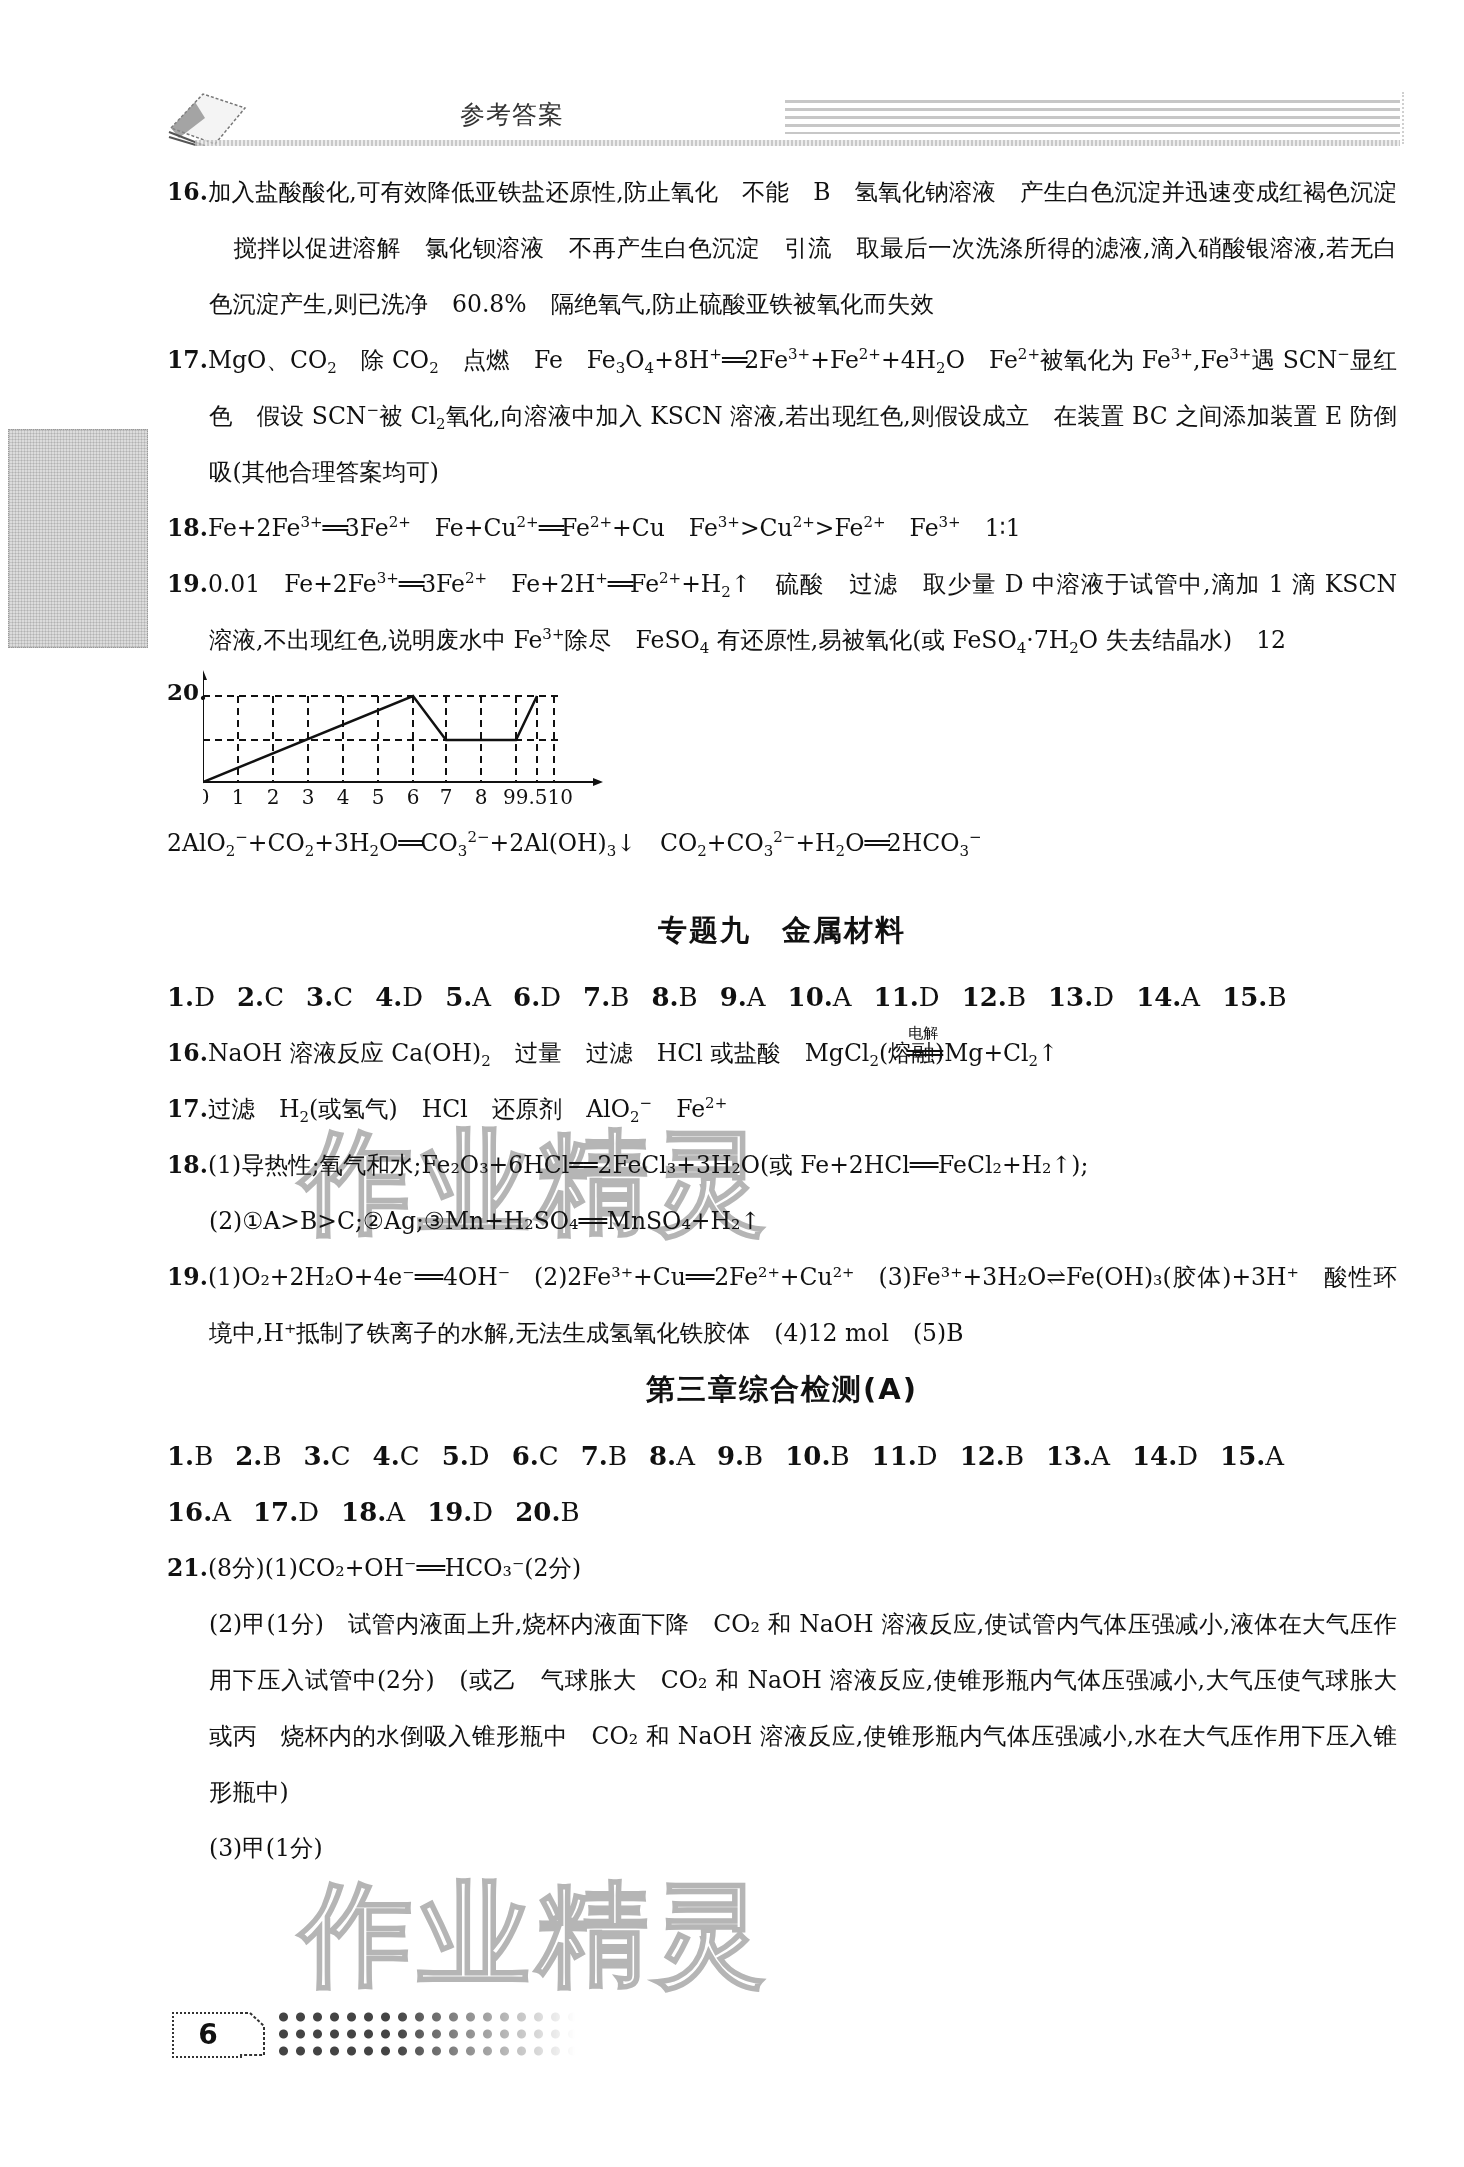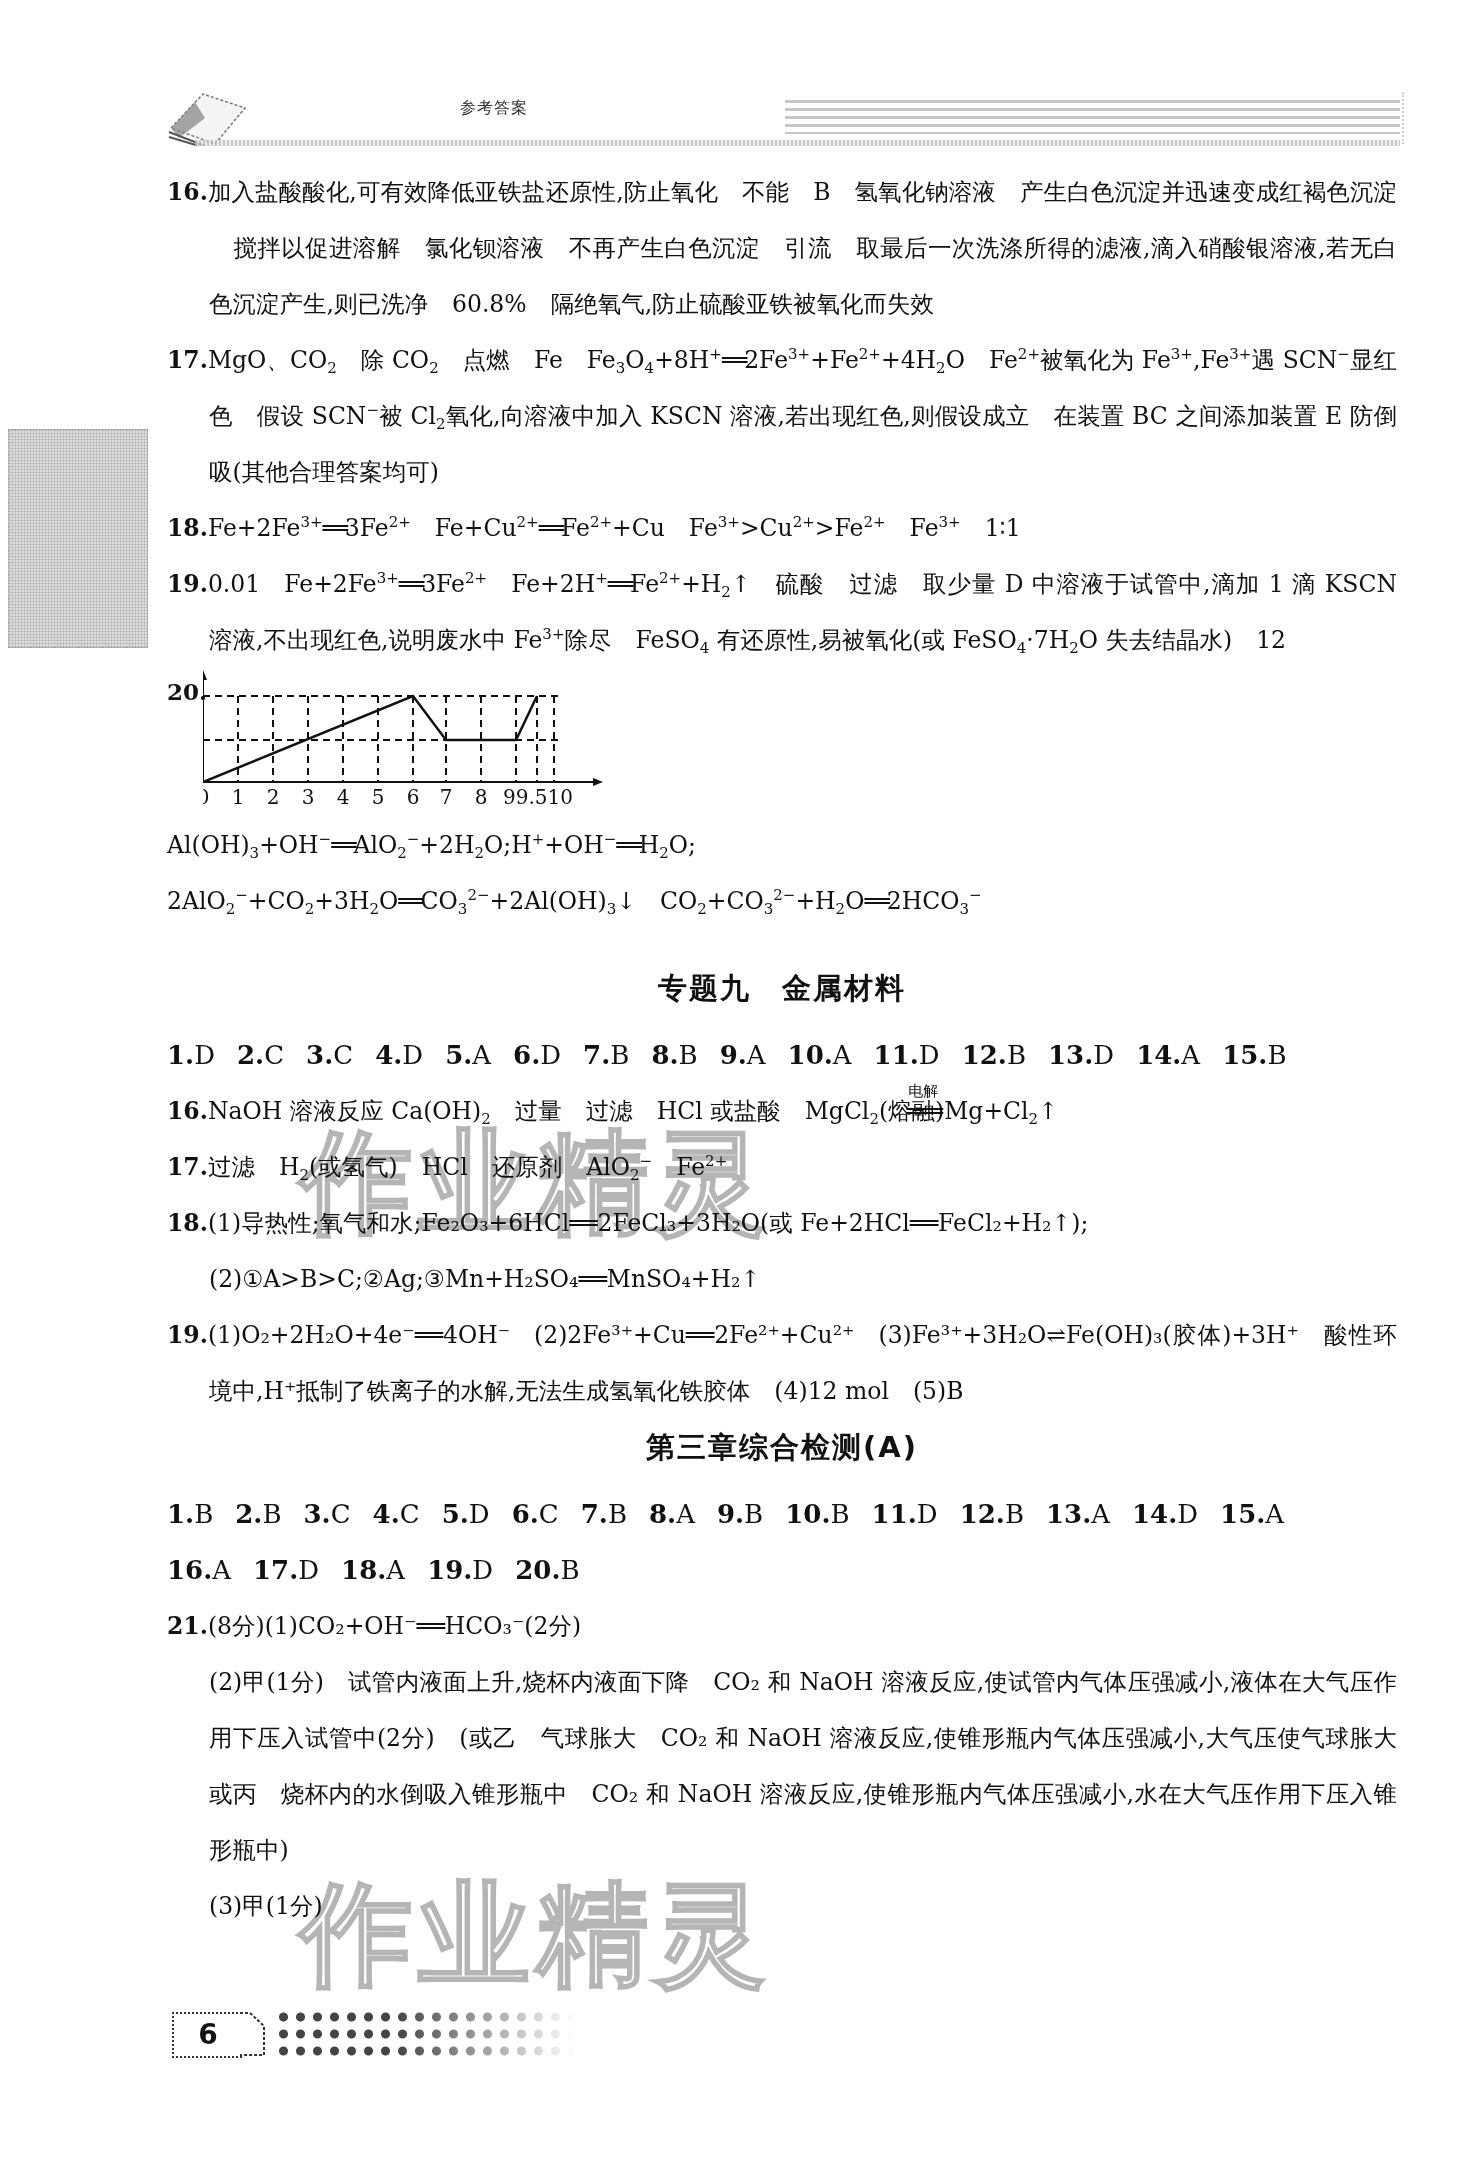--- a/index.html
+++ b/index.html
@@ -6,21 +6,21 @@
   body {
     width:1464px; height:2167px; position:relative; overflow:hidden;
     font-family:"DejaVu Serif","Liberation Serif",serif; color:#111;
   }
   .header { position:absolute; left:165px; top:88px; width:1235px; height:60px; }
   .header .book {
     position:absolute; left:0; top:0; width:90px; height:58px;
   }
   .header .title {
     position:absolute; left:295px; top:10px; font-family:Liberation Sans, sans-serif;
-    font-size:16px; color:#333; letter-spacing:1px;
+    font-size:25px; color:#333; letter-spacing:1px;
   }
   .header .rule-bottom {
     position:absolute; left:30px; right:0; top:52px; height:6px;
     background:repeating-linear-gradient(90deg,#bbb 0 2px,#e8e8e8 2px 4px);
     opacity:.8;
   }
   .header .stripes {
     position:absolute; left:620px; right:0; top:12px; height:34px;
     background:repeating-linear-gradient(180deg,#9a9a9a 0 3px,#fff 3px 8px);
     opacity:.55;
@@ -152,21 +152,20 @@
           <text x="140" y="134">4</text>
           <text x="175" y="134">5</text>
         <text x="210" y="134">6</text>
           <text x="243" y="134">7</text>
           <text x="278" y="134">8</text>
         <text x="335" y="134">99.510</text>
       </g>
     </svg>
   </div>
 
-  <div class="para" style="margin-top:2px;">Al(OH)<sub>3</sub>+OH<sup>−</sup><span class="eq">══</span>AlO<sub>2</sub><sup>−</sup>+2H<sub>2</sub>O;H<sup>+</sup>+OH<sup>−</sup><span class="eq">══</span>H<sub>2</sub>O;</div>
   <div class="para">2AlO<sub>2</sub><sup>−</sup>+CO<sub>2</sub>+3H<sub>2</sub>O<span class="eq">══</span>CO<sub>3</sub><sup>2−</sup>+2Al(OH)<sub>3</sub>↓<span class="sp"></span>CO<sub>2</sub>+CO<sub>3</sub><sup>2−</sup>+H<sub>2</sub>O<span class="eq">══</span>2HCO<sub>3</sub><sup>−</sup></div>
 
   <h2 class="section-title" style="margin-top:40px; margin-bottom:18px;">专题九　金属材料</h2>
 
   <div class="answers">
     <span class="item"><b>1.</b><span>D</span></span><span class="item"><b>2.</b><span>C</span></span><span class="item"><b>3.</b><span>C</span></span><span class="item"><b>4.</b><span>D</span></span><span class="item"><b>5.</b><span>A</span></span><span class="item"><b>6.</b><span>D</span></span><span class="item"><b>7.</b><span>B</span></span><span class="item"><b>8.</b><span>B</span></span><span class="item"><b>9.</b><span>A</span></span><span class="item"><b>10.</b><span>A</span></span><span class="item"><b>11.</b><span>D</span></span><span class="item"><b>12.</b><span>B</span></span><span class="item"><b>13.</b><span>D</span></span><span class="item"><b>14.</b><span>A</span></span><span class="item"><b>15.</b><span>B</span></span>
   </div>
 
   <div class="para hang">
     <span class="num">16.</span><span>NaOH 溶液反应 Ca(OH)</span><sub>2</sub><span class="sp"></span><span>过量</span><span class="sp"></span><span>过滤</span><span class="sp"></span><span>HCl 或盐酸</span><span class="sp"></span><span>MgCl</span><sub>2</sub><span>(熔融)</span><span class="over"><span class="lab">电解</span><span class="eq">═══</span></span><span>Mg+Cl</span><sub>2</sub>↑

